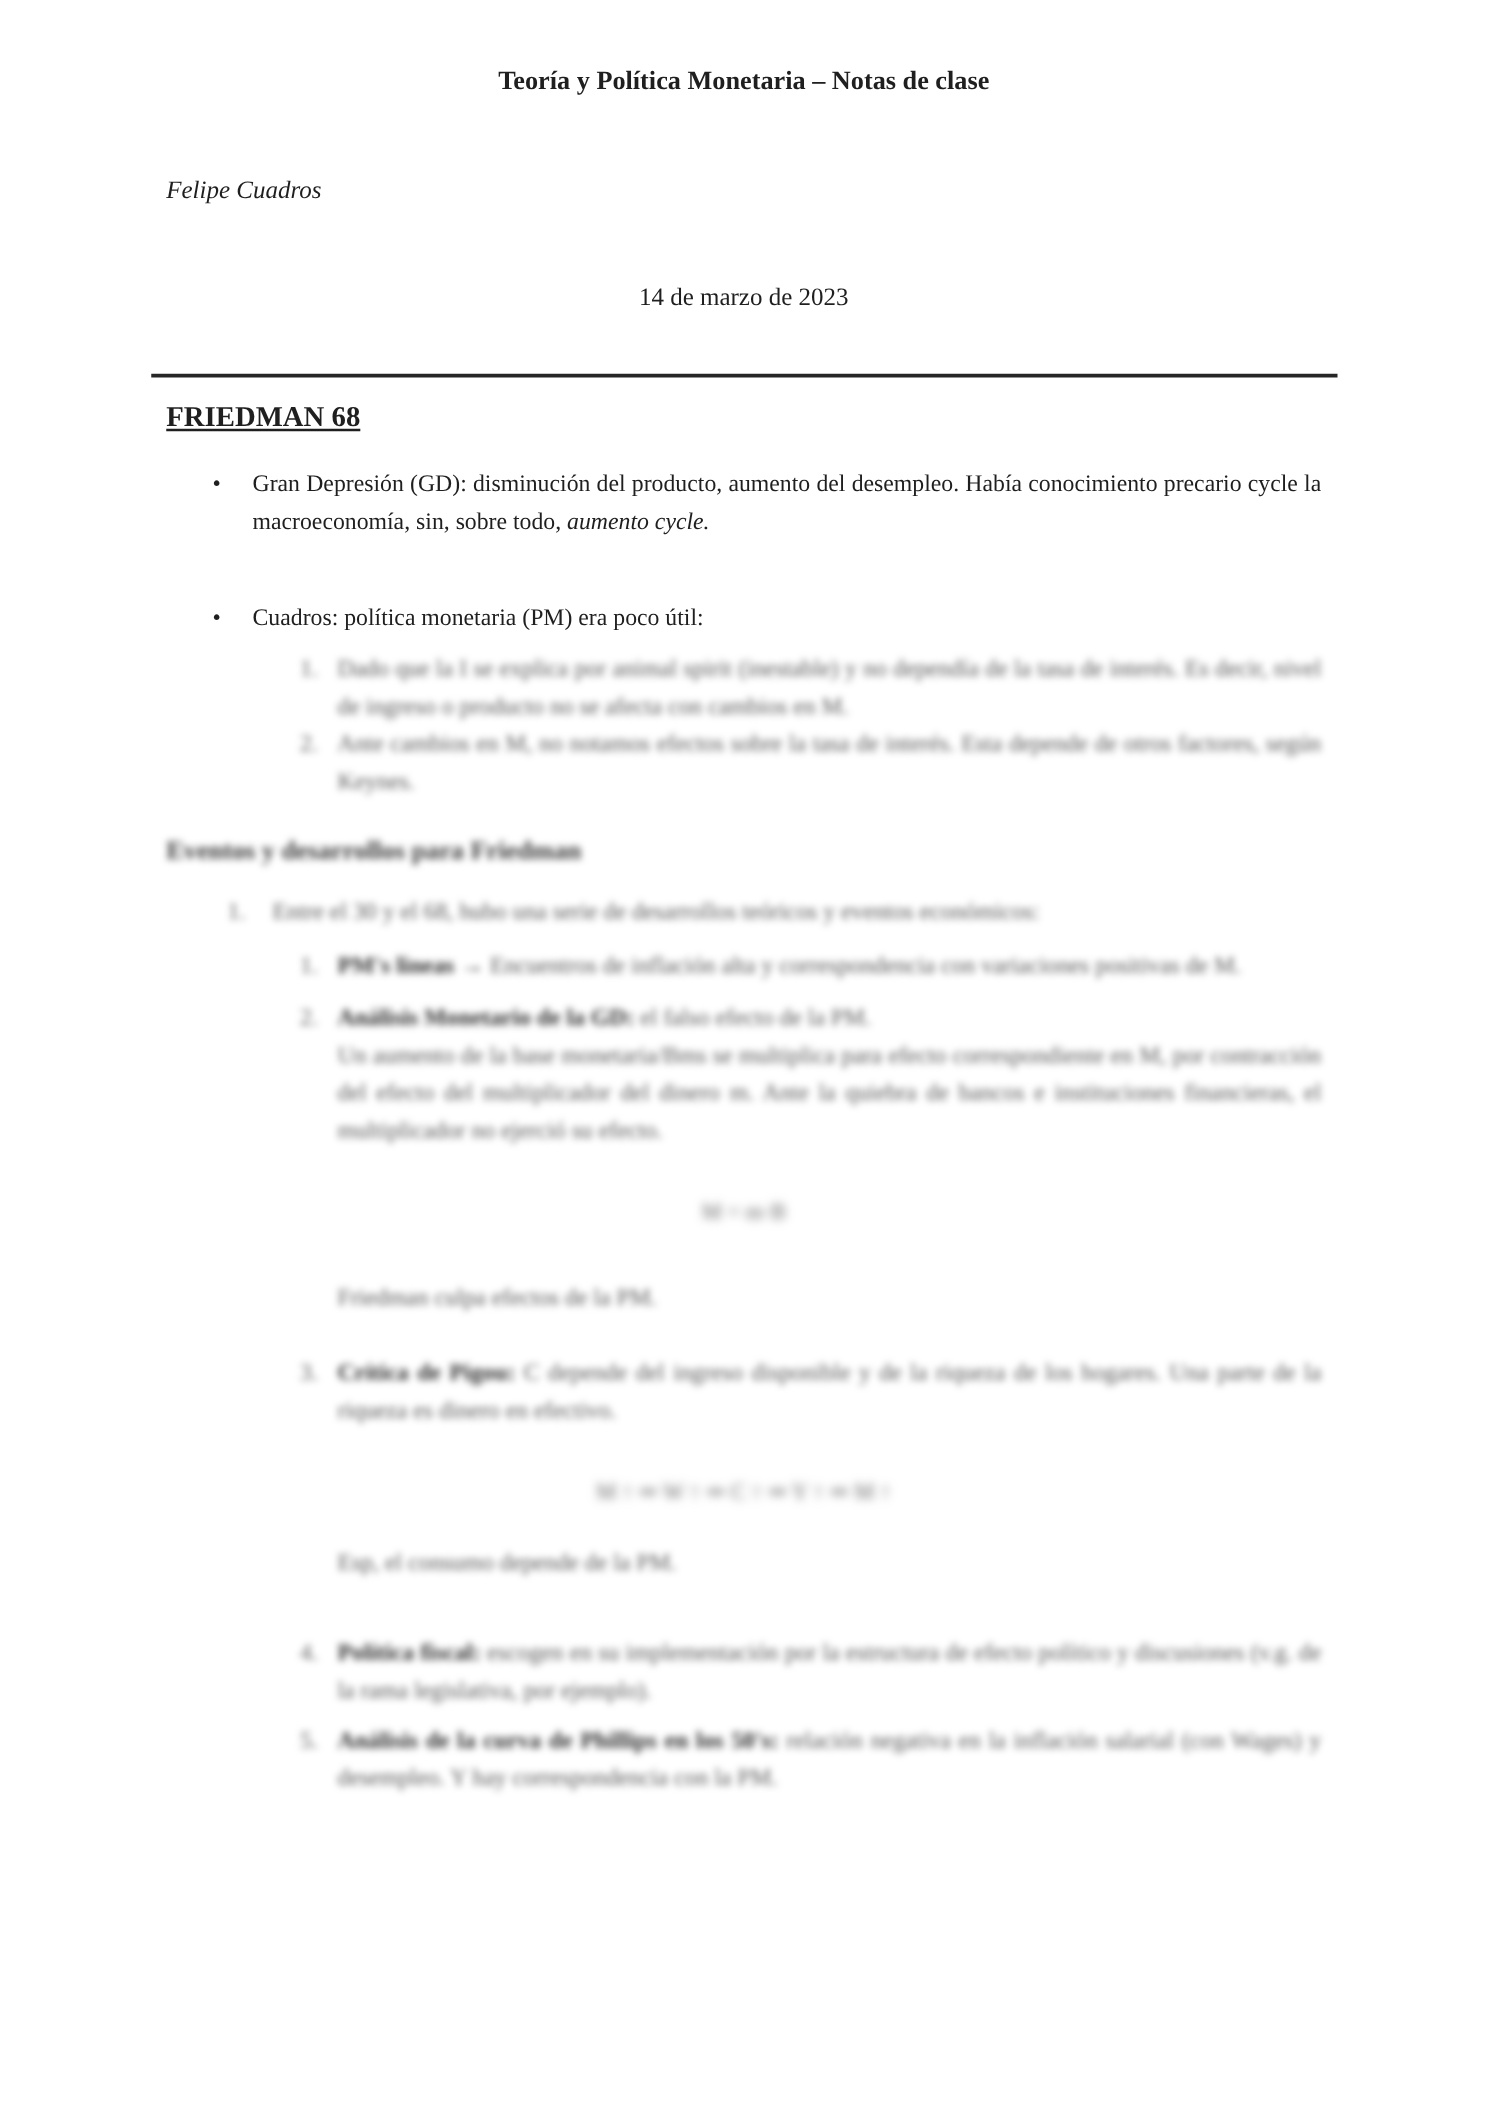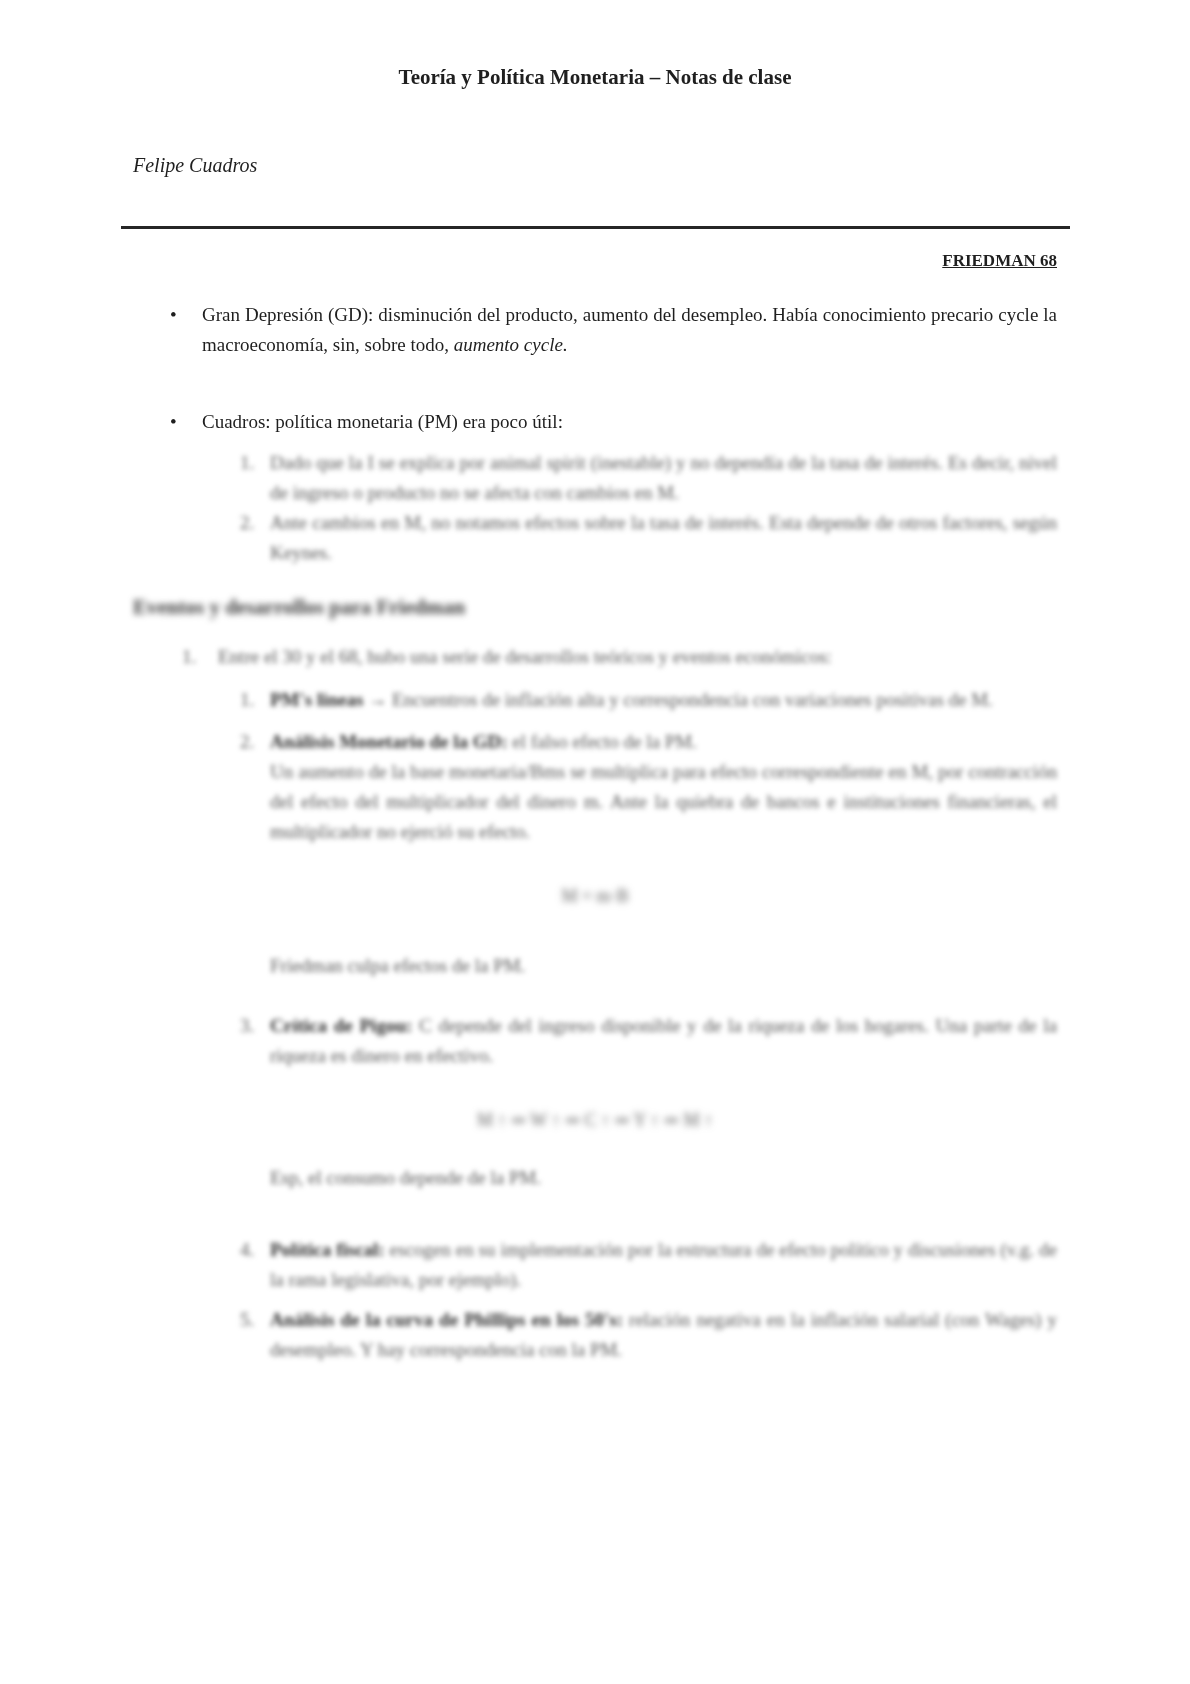--- a/index.html
+++ b/index.html
@@ -2,31 +2,31 @@
 <html><head>
 <meta charset="utf-8">
 <style>
   * { margin:0; padding:0; box-sizing:border-box; }
   html,body { background:#ffffff; }
   .page {
     width:1190px; height:1684px; background:#ffffff; overflow:hidden;
     font-family:"Liberation Serif", "DejaVu Serif", serif;
     color:#1f1f1f; position:relative;
   }
-  .content { padding:64px 133px 0 133px; font-size:19px; line-height:30px; }
+  .content { padding:51px 133px 0 133px; font-size:19px; line-height:30px; }
 
   .title { text-align:center; font-weight:bold; font-size:21px; line-height:26px; }
   .author { text-align:left; font-style:italic; font-size:20px; line-height:26px; }
   .author.first { margin-top:62px; }
   .author.second { margin-top:20px; }
   .date { text-align:center; font-size:20px; margin-top:60px; line-height:26px; }
 
   .rule { border:none; border-top:3px solid #262626; margin:48px -13px 0 -12px; }
 
-  .doc-heading { text-align:right; font-weight:bold; font-size:17px; margin-top:17px; }
+  .doc-heading { text-align:left; font-weight:bold; font-size:23px; margin-top:17px; }
   .doc-heading span { text-decoration:underline; }
   .section-heading { font-weight:bold; font-size:21px; margin-top:27px; }
 
   .b-item { display:flex; text-align:justify; }
   .b-item.first { margin-top:24px; }
   .b-item.second { margin-top:47px; }
   .b-marker { width:32px; margin-left:37px; flex:none; }
   .b-text { flex:1; }
 
   .n-item { display:flex; text-align:justify; }
@@ -60,20 +60,21 @@
 </head>
 <body>
 
 <div class="page">
   <div class="content">
 
     <div class="title">Teoría y Política Monetaria – Notas de clase</div>
 
     <div class="author first">Felipe Cuadros</div>
 
+    <div class="date">14 de marzo de 2023</div>
 
     <hr class="rule">
 
     <div class="doc-heading"><span>FRIEDMAN 68</span></div>
 
 
     <div class="b-item first">
       <span class="b-marker">•</span>
       <span class="b-text"><span>Gran Depresión (GD): disminución del producto, aumento del desempleo. Había conocimiento precario cycle la macroeconomía, sin, sobre todo, </span><i>aumento cycle.</i></span>
     </div>

